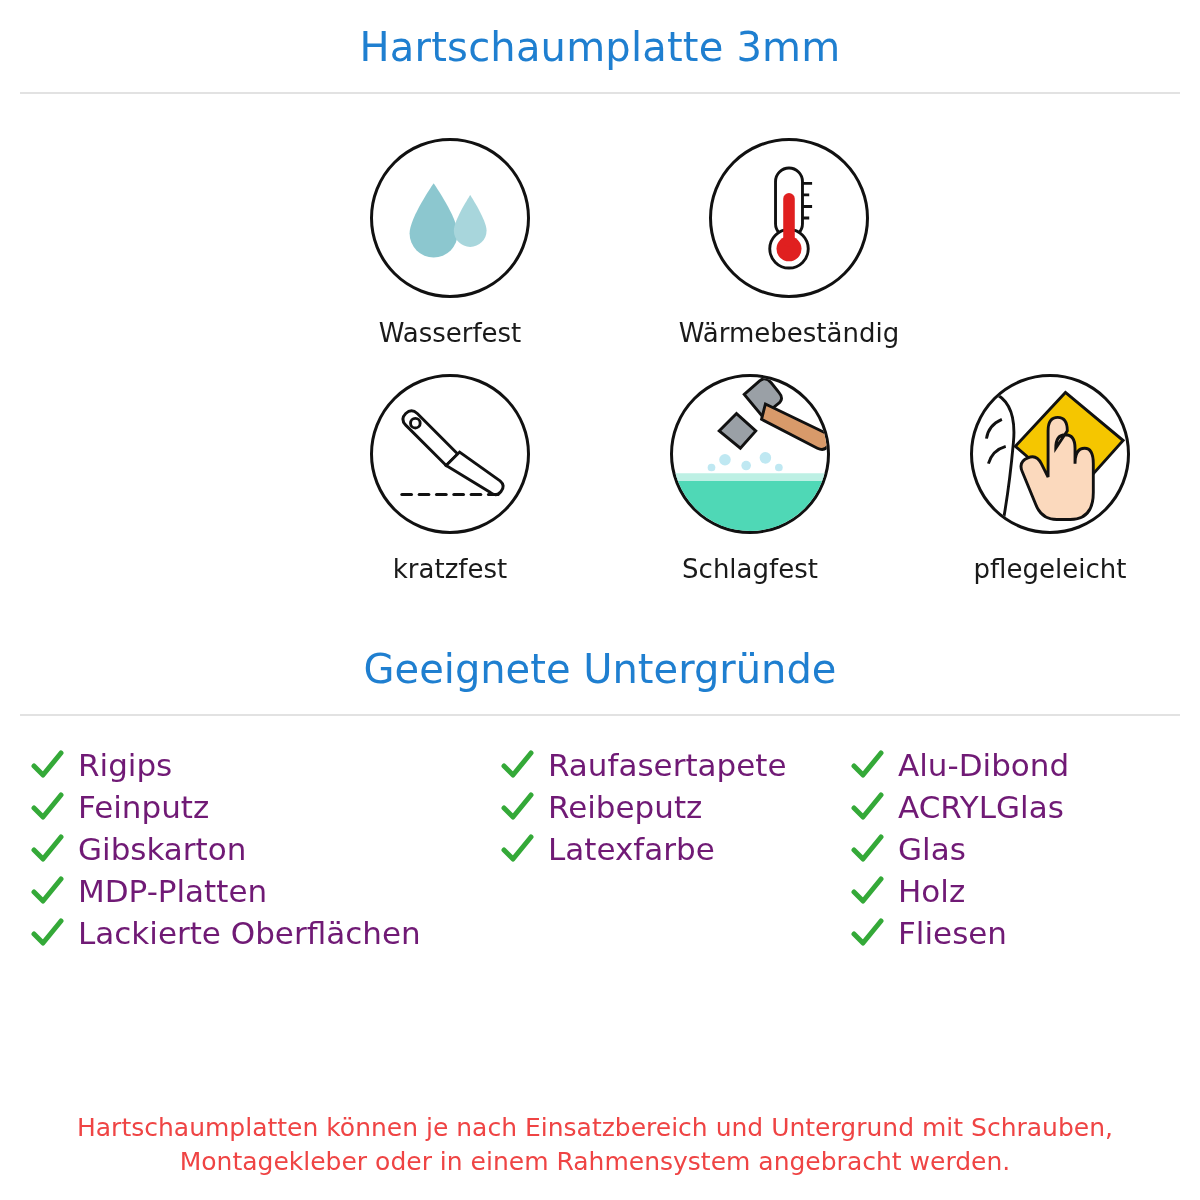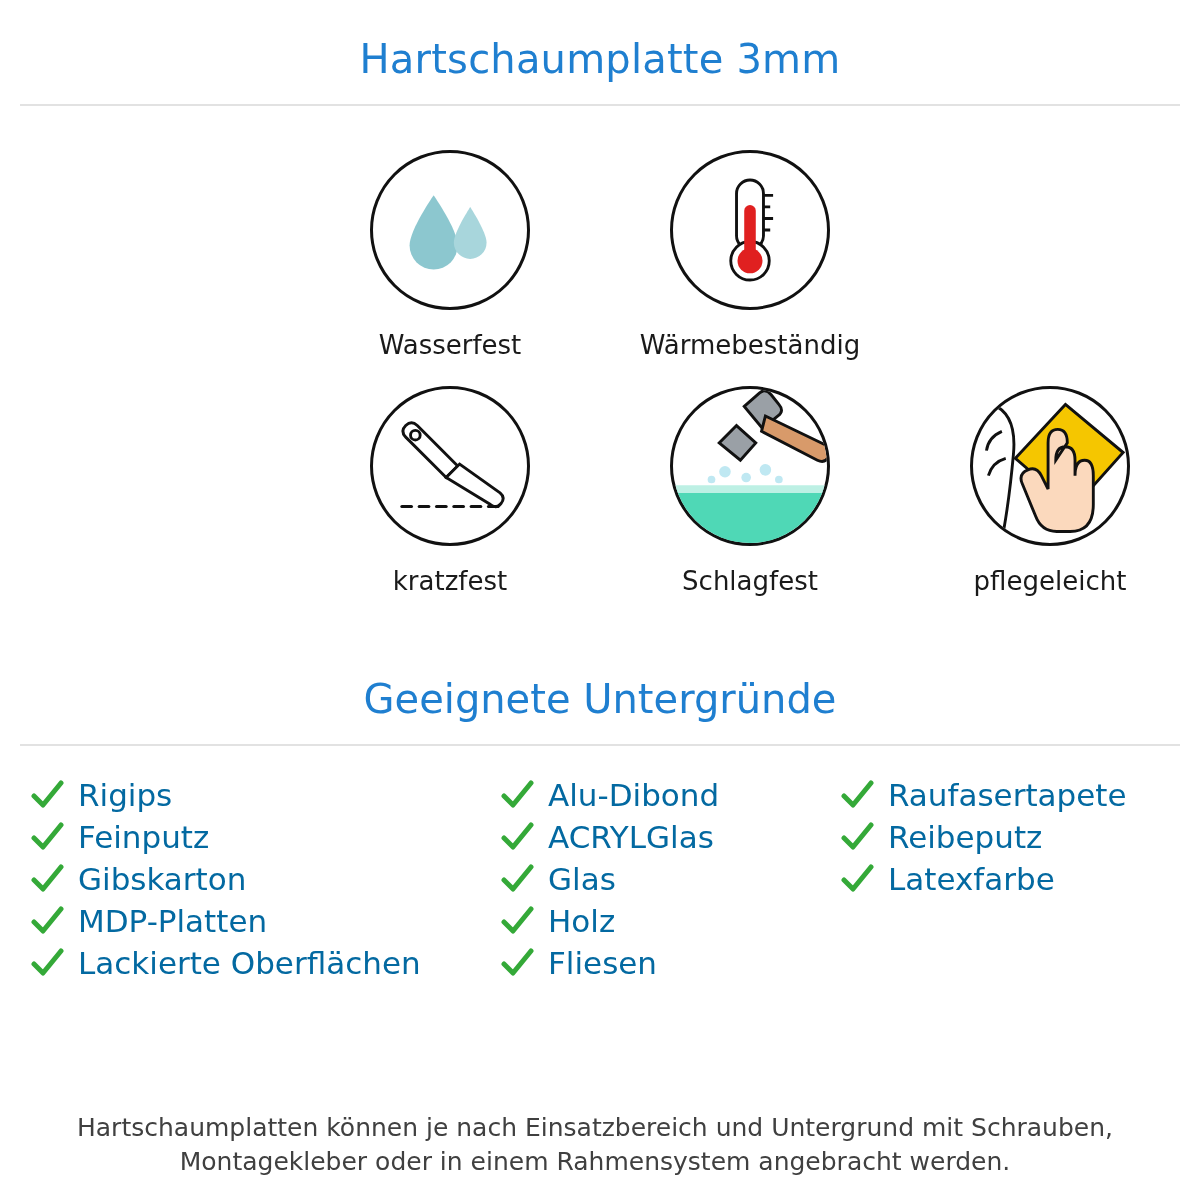--- a/index.html
+++ b/index.html
@@ -5,21 +5,21 @@
   * { box-sizing: border-box; margin: 0; padding: 0; }
   html, body {
     width: 1200px; height: 1200px;
     background: #ffffff;
     font-family: "DejaVu Sans", sans-serif;
     overflow: hidden;
   }
   .page { width: 1200px; height: 1200px; position: relative; }
 
   
-  .title-block { padding-top: 36px; }
+  .title-block { padding-top: 24px; }
   .main-title {
     text-align: center;
     color: #1f7fd0;
     font-size: 40px;
     font-weight: 400;
     letter-spacing: 0.2px;
   }
   .rule {
     width: 1160px;
     margin: 22px auto 0 auto;
@@ -29,21 +29,21 @@
 
   
   .features {
     margin-top: 44px;
   }
   .feature-row {
     display: flex;
     justify-content: center;
     align-items: flex-start;
   }
-  .feature-row.row1 > .feature { width: 300px; }
+  .feature-row.row1 > .feature { width: 300px; margin-left: 39px; }
   .feature-row.row2 { margin-top: 26px; justify-content: flex-end; }
   .feature-row.row2 > .feature { width: 300px; }
   .feature {
     display: flex;
     flex-direction: column;
     align-items: center;
   }
   .circle {
     width: 160px; height: 160px;
     border: 3px solid #111;
@@ -58,21 +58,21 @@
   .feature-label {
     margin-top: 20px;
     font-size: 26px;
     color: #1a1a1a;
     font-weight: 400;
     white-space: nowrap;
   }
 
   
   .sub-title {
-    margin-top: 80px;
+    margin-top: 62px;
     text-align: center;
     color: #1f7fd0;
     font-size: 40px;
     font-weight: 400;
   }
   .rule2 {
     width: 1160px;
     margin: 22px auto 0 auto;
     height: 2px;
     background: #e2e2e2;
@@ -95,30 +95,30 @@
     margin-bottom: 0px;
   }
   .check {
     width: 34px; height: 34px;
     flex: 0 0 34px;
     margin-right: 14px;
     display: inline-block;
   }
   .item-label {
     font-size: 31px;
-    color: #0369a1;
+    color: #701a75;
     white-space: nowrap;
   }
 
   .footnote {
     position: absolute;
     left: 0; right: 10px;
     bottom: 22px;
     text-align: center;
-    color: #404040;
+    color: #ef4444;
     font-size: 25px;
     line-height: 1.34;
     padding: 0 40px;
   }
 </style>
 </head>
 <body>
 
 <div class="page">
 
@@ -257,20 +257,47 @@
       <div class="item">
         <span class="check">
           <svg width="34" height="34" viewBox="0 0 34 34">
               <path d="M4 18 L13 27 L31 5" fill="none" stroke="#34a938" stroke-width="5" stroke-linecap="round" stroke-linejoin="round"></path>
             </svg>
         </span>
         <span class="item-label">Lackierte Oberflächen</span>
       </div>
     </div>
 
+    <div class="col c3">
+      <div class="item">
+        <span class="check">
+          <svg width="34" height="34" viewBox="0 0 34 34">
+              <path d="M4 18 L13 27 L31 5" fill="none" stroke="#34a938" stroke-width="5" stroke-linecap="round" stroke-linejoin="round"></path>
+            </svg>
+        </span>
+        <span class="item-label">Raufasertapete</span>
+      </div>
+      <div class="item">
+        <span class="check">
+          <svg width="34" height="34" viewBox="0 0 34 34">
+              <path d="M4 18 L13 27 L31 5" fill="none" stroke="#34a938" stroke-width="5" stroke-linecap="round" stroke-linejoin="round"></path>
+            </svg>
+        </span>
+        <span class="item-label">Reibeputz</span>
+      </div>
+      <div class="item">
+        <span class="check">
+          <svg width="34" height="34" viewBox="0 0 34 34">
+              <path d="M4 18 L13 27 L31 5" fill="none" stroke="#34a938" stroke-width="5" stroke-linecap="round" stroke-linejoin="round"></path>
+            </svg>
+        </span>
+        <span class="item-label">Latexfarbe</span>
+      </div>
+    </div>
+
     <div class="col c2">
       <div class="item">
         <span class="check">
           <svg width="34" height="34" viewBox="0 0 34 34">
               <path d="M4 18 L13 27 L31 5" fill="none" stroke="#34a938" stroke-width="5" stroke-linecap="round" stroke-linejoin="round"></path>
             </svg>
         </span>
         <span class="item-label">Alu-Dibond</span>
       </div>
       <div class="item">
@@ -299,44 +326,17 @@
       </div>
       <div class="item">
         <span class="check">
           <svg width="34" height="34" viewBox="0 0 34 34">
               <path d="M4 18 L13 27 L31 5" fill="none" stroke="#34a938" stroke-width="5" stroke-linecap="round" stroke-linejoin="round"></path>
             </svg>
         </span>
         <span class="item-label">Fliesen</span>
       </div>
     </div>
-
-    <div class="col c3">
-      <div class="item">
-        <span class="check">
-          <svg width="34" height="34" viewBox="0 0 34 34">
-              <path d="M4 18 L13 27 L31 5" fill="none" stroke="#34a938" stroke-width="5" stroke-linecap="round" stroke-linejoin="round"></path>
-            </svg>
-        </span>
-        <span class="item-label">Raufasertapete</span>
-      </div>
-      <div class="item">
-        <span class="check">
-          <svg width="34" height="34" viewBox="0 0 34 34">
-              <path d="M4 18 L13 27 L31 5" fill="none" stroke="#34a938" stroke-width="5" stroke-linecap="round" stroke-linejoin="round"></path>
-            </svg>
-        </span>
-        <span class="item-label">Reibeputz</span>
-      </div>
-      <div class="item">
-        <span class="check">
-          <svg width="34" height="34" viewBox="0 0 34 34">
-              <path d="M4 18 L13 27 L31 5" fill="none" stroke="#34a938" stroke-width="5" stroke-linecap="round" stroke-linejoin="round"></path>
-            </svg>
-        </span>
-        <span class="item-label">Latexfarbe</span>
-      </div>
-    </div>
   </div>
 
   <div class="footnote">Hartschaumplatten können je nach Einsatzbereich und Untergrund mit Schrauben, Montagekleber oder in einem Rahmensystem angebracht werden.</div>
 
 </div>
 
 </body></html>

